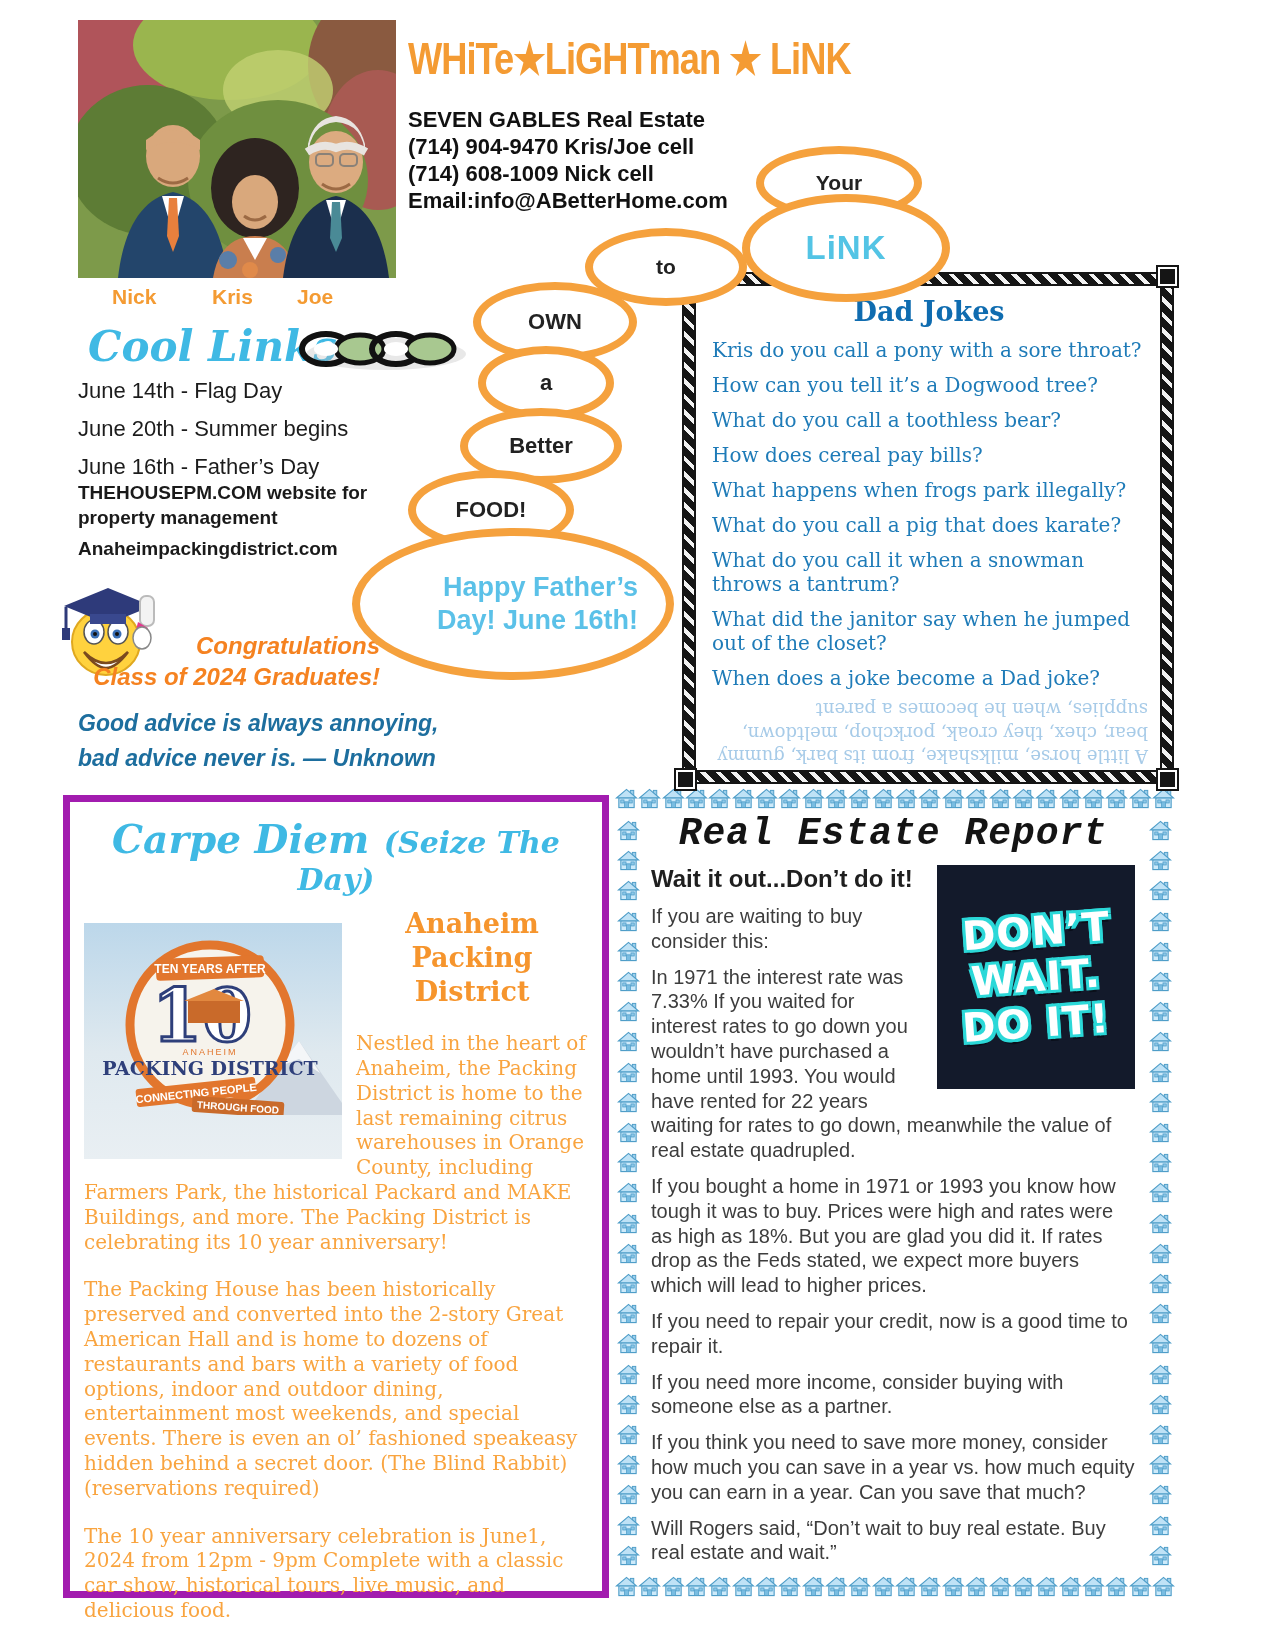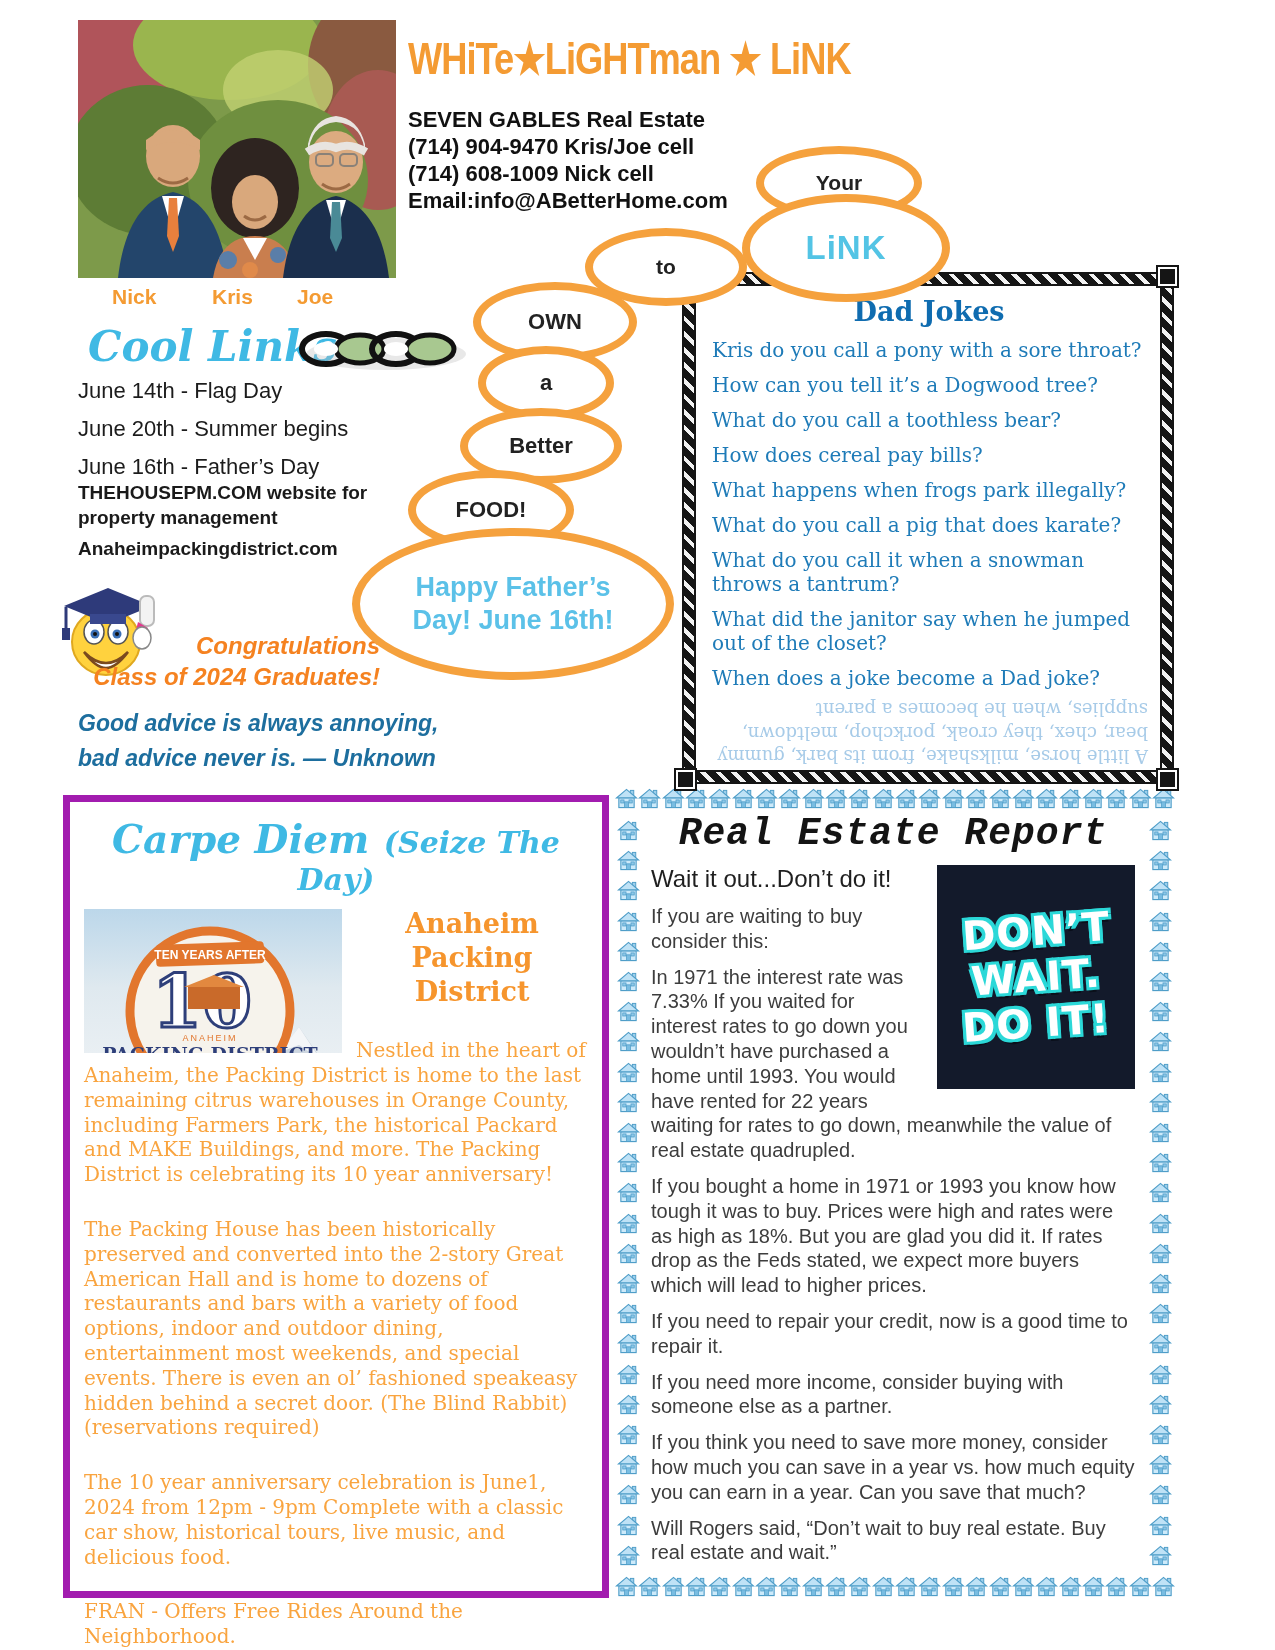--- a/index.html
+++ b/index.html
@@ -11,21 +11,21 @@
   .name-label{position:absolute;top:285px;font-size:21px;font-weight:bold;color:#F49B33;}
   .masthead{position:absolute;left:408px;top:34px;width:480px;font-size:37px;font-weight:bold;
             color:#F49B33;letter-spacing:-1px;transform:scale(.98,1.18);transform-origin:left top;white-space:nowrap;}
   .contact{position:absolute;left:408px;top:106px;font-size:22px;font-weight:bold;line-height:27px;color:#111;}
   .sg-logo{position:absolute;left:945px;top:24px;width:210px;text-align:center;}
   .sg-name{font-size:22px;letter-spacing:2px;color:#262d36;font-weight:600;margin-top:2px;}
   .sg-tag{font-size:10px;letter-spacing:5px;color:#4a4f55;margin-top:3px;}
 
   
   .oval{position:absolute;background:#fff;border:8px solid #F5A13D;border-radius:50%;
-        display:flex;align-items:center;justify-content:center;font-weight:bold;color:#222;z-index:6;text-align:center;}
+        display:flex;align-items:center;justify-content:center;font-weight:bold;color:#222;z-index:6;text-align:right;}
   #oval-your{left:756px;top:146px;width:150px;height:58px;font-size:21px;}
   #oval-link{left:742px;top:194px;width:192px;height:92px;}
   #oval-link span{font-size:33px;color:#53C4E5;letter-spacing:1px;}
   #oval-to{left:585px;top:228px;width:146px;height:62px;font-size:21px;}
   #oval-own{left:473px;top:282px;width:148px;height:64px;font-size:22px;}
   #oval-a{left:478px;top:346px;width:120px;height:58px;font-size:22px;}
   #oval-better{left:460px;top:408px;width:146px;height:60px;font-size:22px;}
   #oval-home{left:408px;top:470px;width:150px;height:64px;font-size:22px;}
   #oval-happy{left:352px;top:528px;width:306px;height:136px;}
   #oval-happy div{width:250px;font-size:27px;font-weight:bold;color:#5BC1E8;line-height:33px;}
@@ -57,39 +57,39 @@
   .joke{font-size:20px;color:#1E7BB8;line-height:1.2;margin:11px 0;font-family:"DejaVu Serif",serif;}
   .answers{position:absolute;bottom:4px;left:22px;right:14px;transform:rotate(180deg);
            color:#A7CBE8;font-size:18px;line-height:1.3;font-family:"DejaVu Serif",serif;}
 
   
   .carpe-box{position:absolute;left:63px;top:795px;width:546px;height:803px;box-sizing:border-box;
              border:7px solid #a21caf;padding:10px 14px 0 14px;background:#fff;}
   .carpe-title{text-align:center;margin-top:4px;}
   .carpe-title .t1{font-size:39px;}
   .carpe-title .t2{font-size:30px;margin-left:10px;}
-  .packing-img{float:left;width:258px;height:144px;margin:12px 14px 4px 0;position:relative;overflow:hidden;
+  .packing-img{float:left;width:258px;height:236px;margin:26px 14px 4px 0;position:relative;overflow:hidden;
                background:linear-gradient(180deg,#bcd7ea 0%,#dfe9ef 55%,#e9eff3 100%);}
   .carpe-head{font-size:27px;font-weight:bold;color:#F6952D;text-align:center;margin:10px 0 2px;
               font-family:"DejaVu Serif",serif;line-height:1.25;}
-  .carpe-p{font-size:20px;color:#F9A43F;font-family:"DejaVu Serif",serif;line-height:1.24;margin:30px 0;}
+  .carpe-p{font-size:20px;color:#F9A43F;font-family:"DejaVu Serif",serif;line-height:1.24;margin:23px 0;}
   .pre-line{white-space:pre-line;}
 
   
   .rer{position:absolute;left:615px;top:788px;width:560px;height:812px;}
   .house-row{position:absolute;left:0;right:0;height:24px;display:flex;justify-content:space-between;}
   .house-row.top{top:0;}
   .house-row.bottom{bottom:0;}
   .house-col{position:absolute;top:32px;bottom:34px;width:24px;display:flex;flex-direction:column;justify-content:space-between;}
   .house-col.left{left:2px;}
   .house-col.right{right:2px;}
   .rer-content{position:absolute;left:36px;right:40px;top:24px;}
   .rer-title{text-align:center;font-family:Liberation Mono, monospace;font-style:italic;font-weight:bold;
              font-size:38px;color:#141414;letter-spacing:1px;margin-bottom:8px;}
-  .rer-sub{font-size:24px;font-weight:normal;color:#1f1f1f;margin:10px 0 6px;}
+  .rer-sub{font-size:24px;font-weight:bold;color:#1f1f1f;margin:10px 0 6px;}
   .poster{float:right;width:198px;height:224px;background:#131a2b;margin:2px 0 10px 16px;
           display:flex;flex-direction:column;align-items:center;justify-content:center;gap:0px;}
   .poster span{font-family:"DejaVu Sans",sans-serif;font-weight:bold;font-size:40px;color:#fff;
                transform:rotate(-4deg);letter-spacing:1px;line-height:1.15;
                text-shadow:3px 3px 0 #2BD8D8,-3px 3px 0 #2BD8D8,3px -3px 0 #2BD8D8,-3px -3px 0 #2BD8D8,0 5px 0 #0a0f1a;}
   .rer-p{font-size:20px;color:#3d3d3d;line-height:1.24;margin:11px 0;}
 </style>
 </head>
 <body>
 

